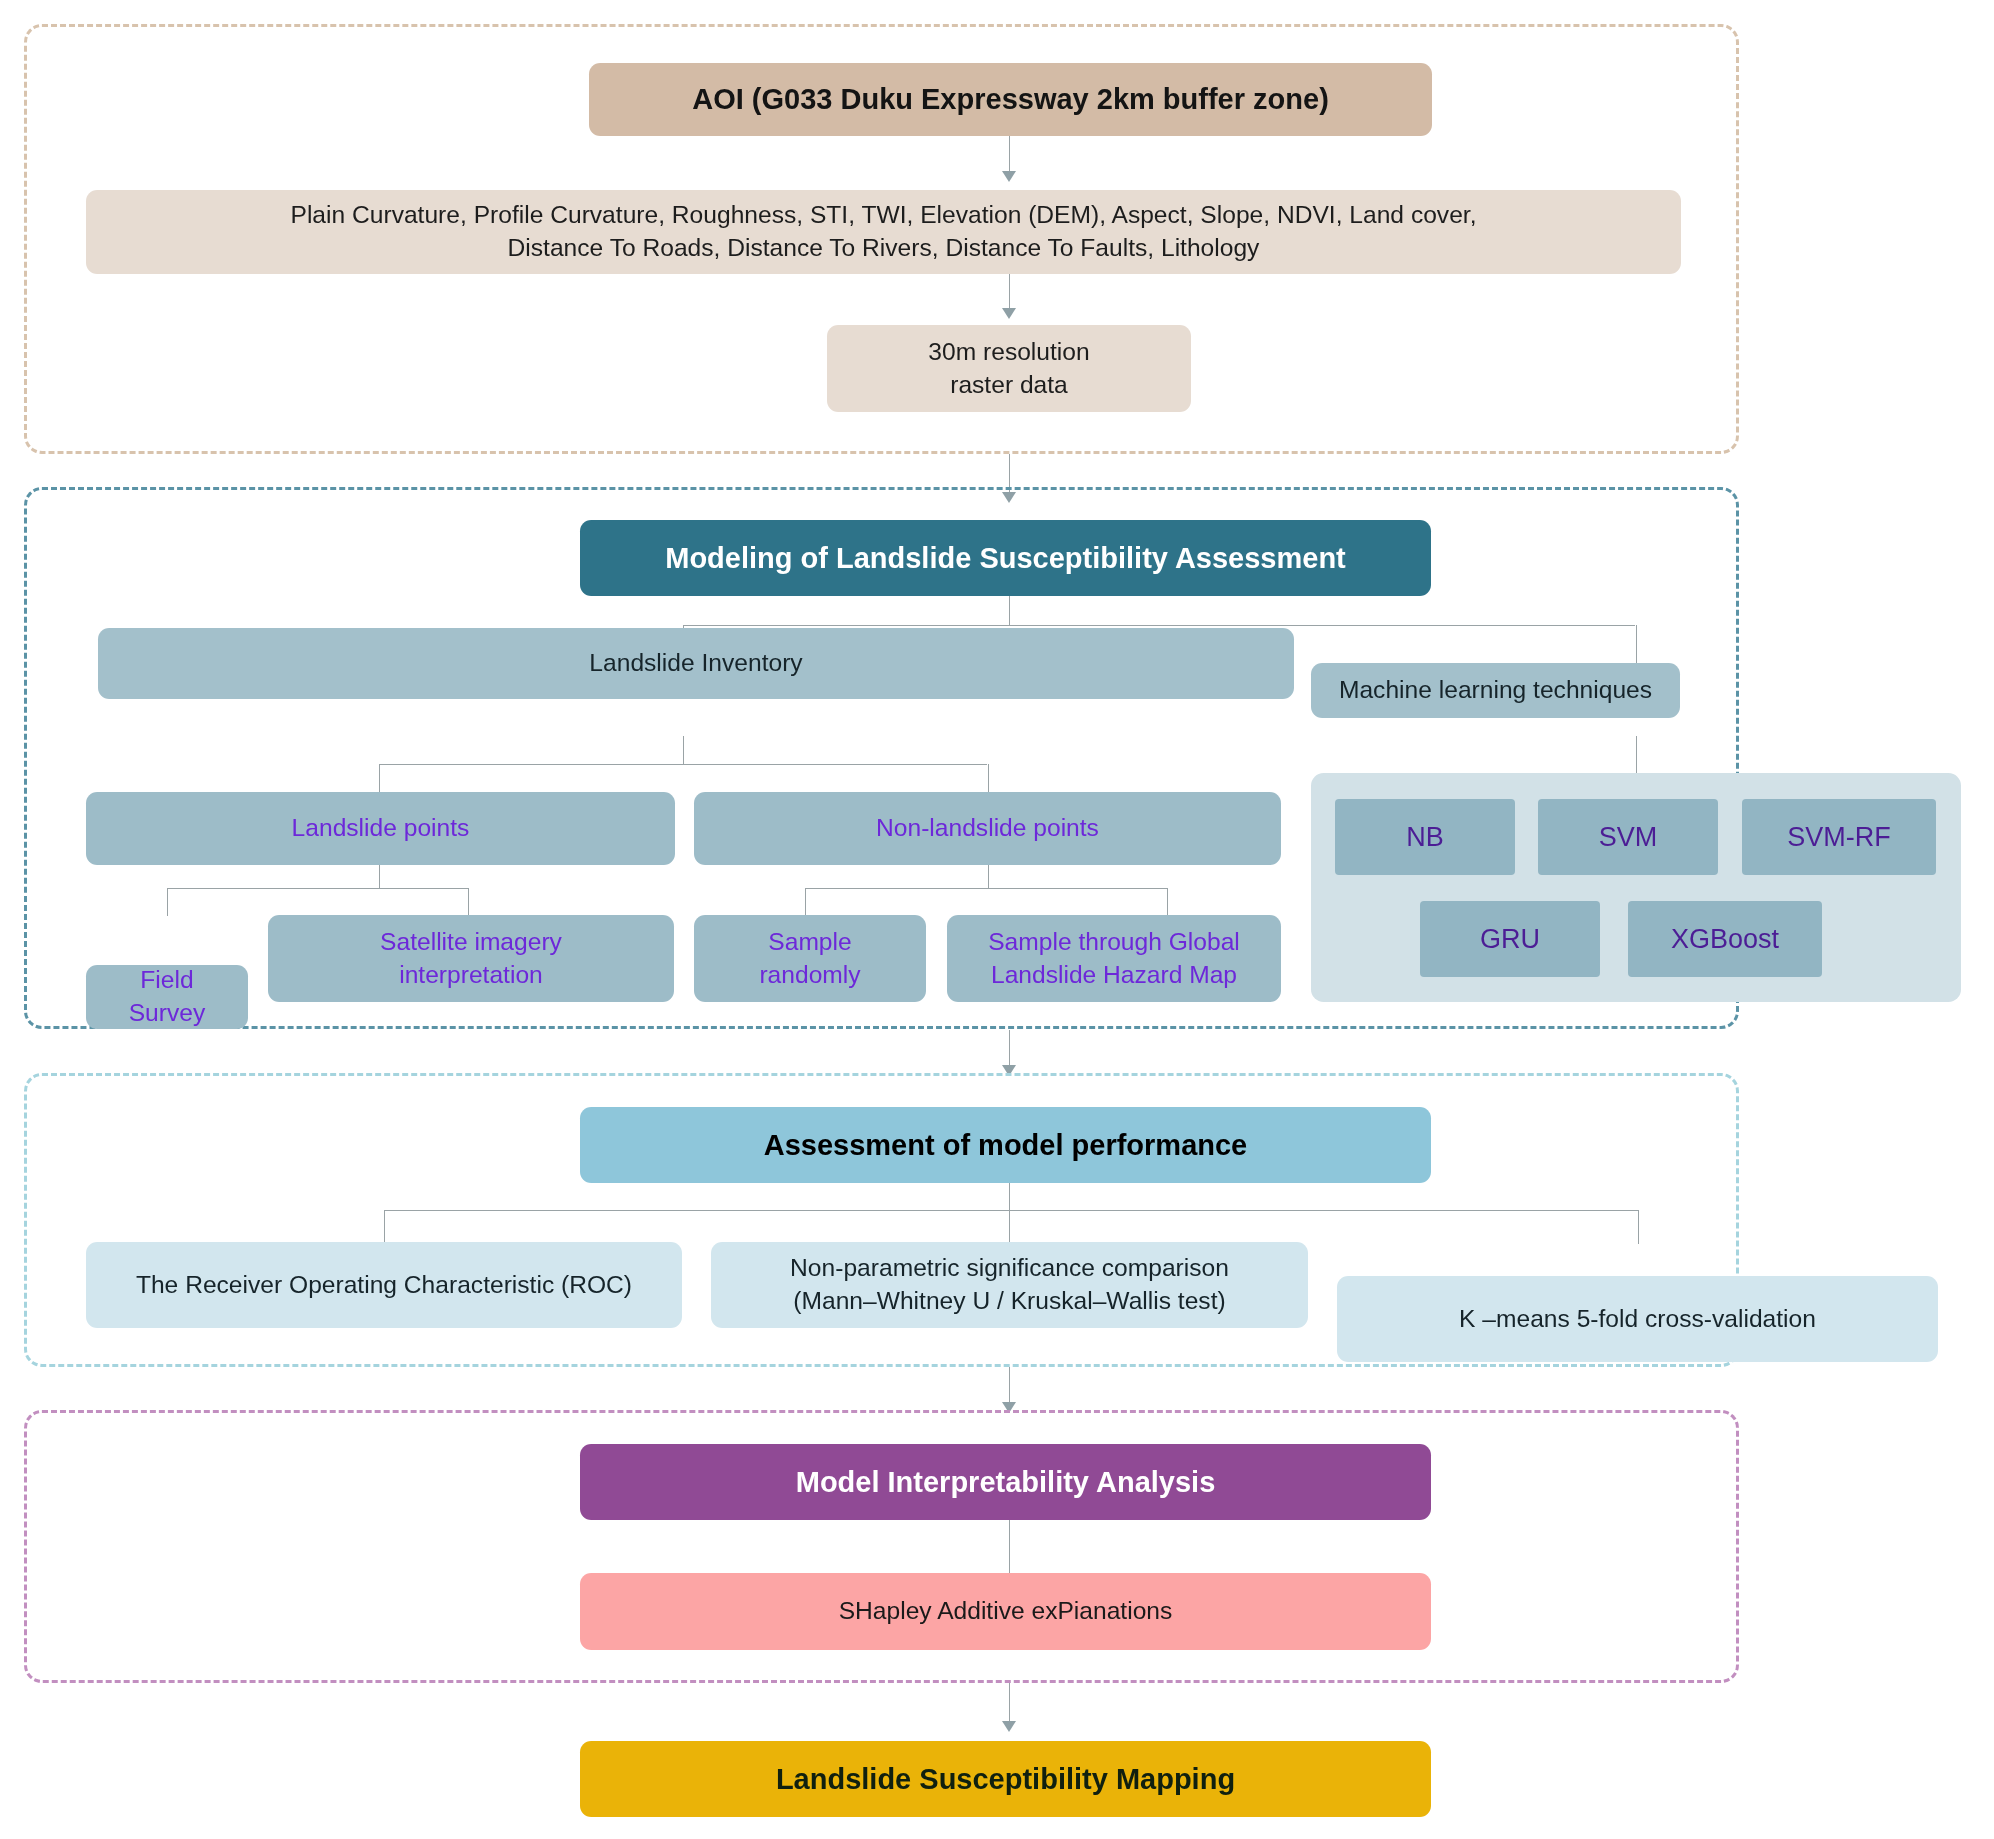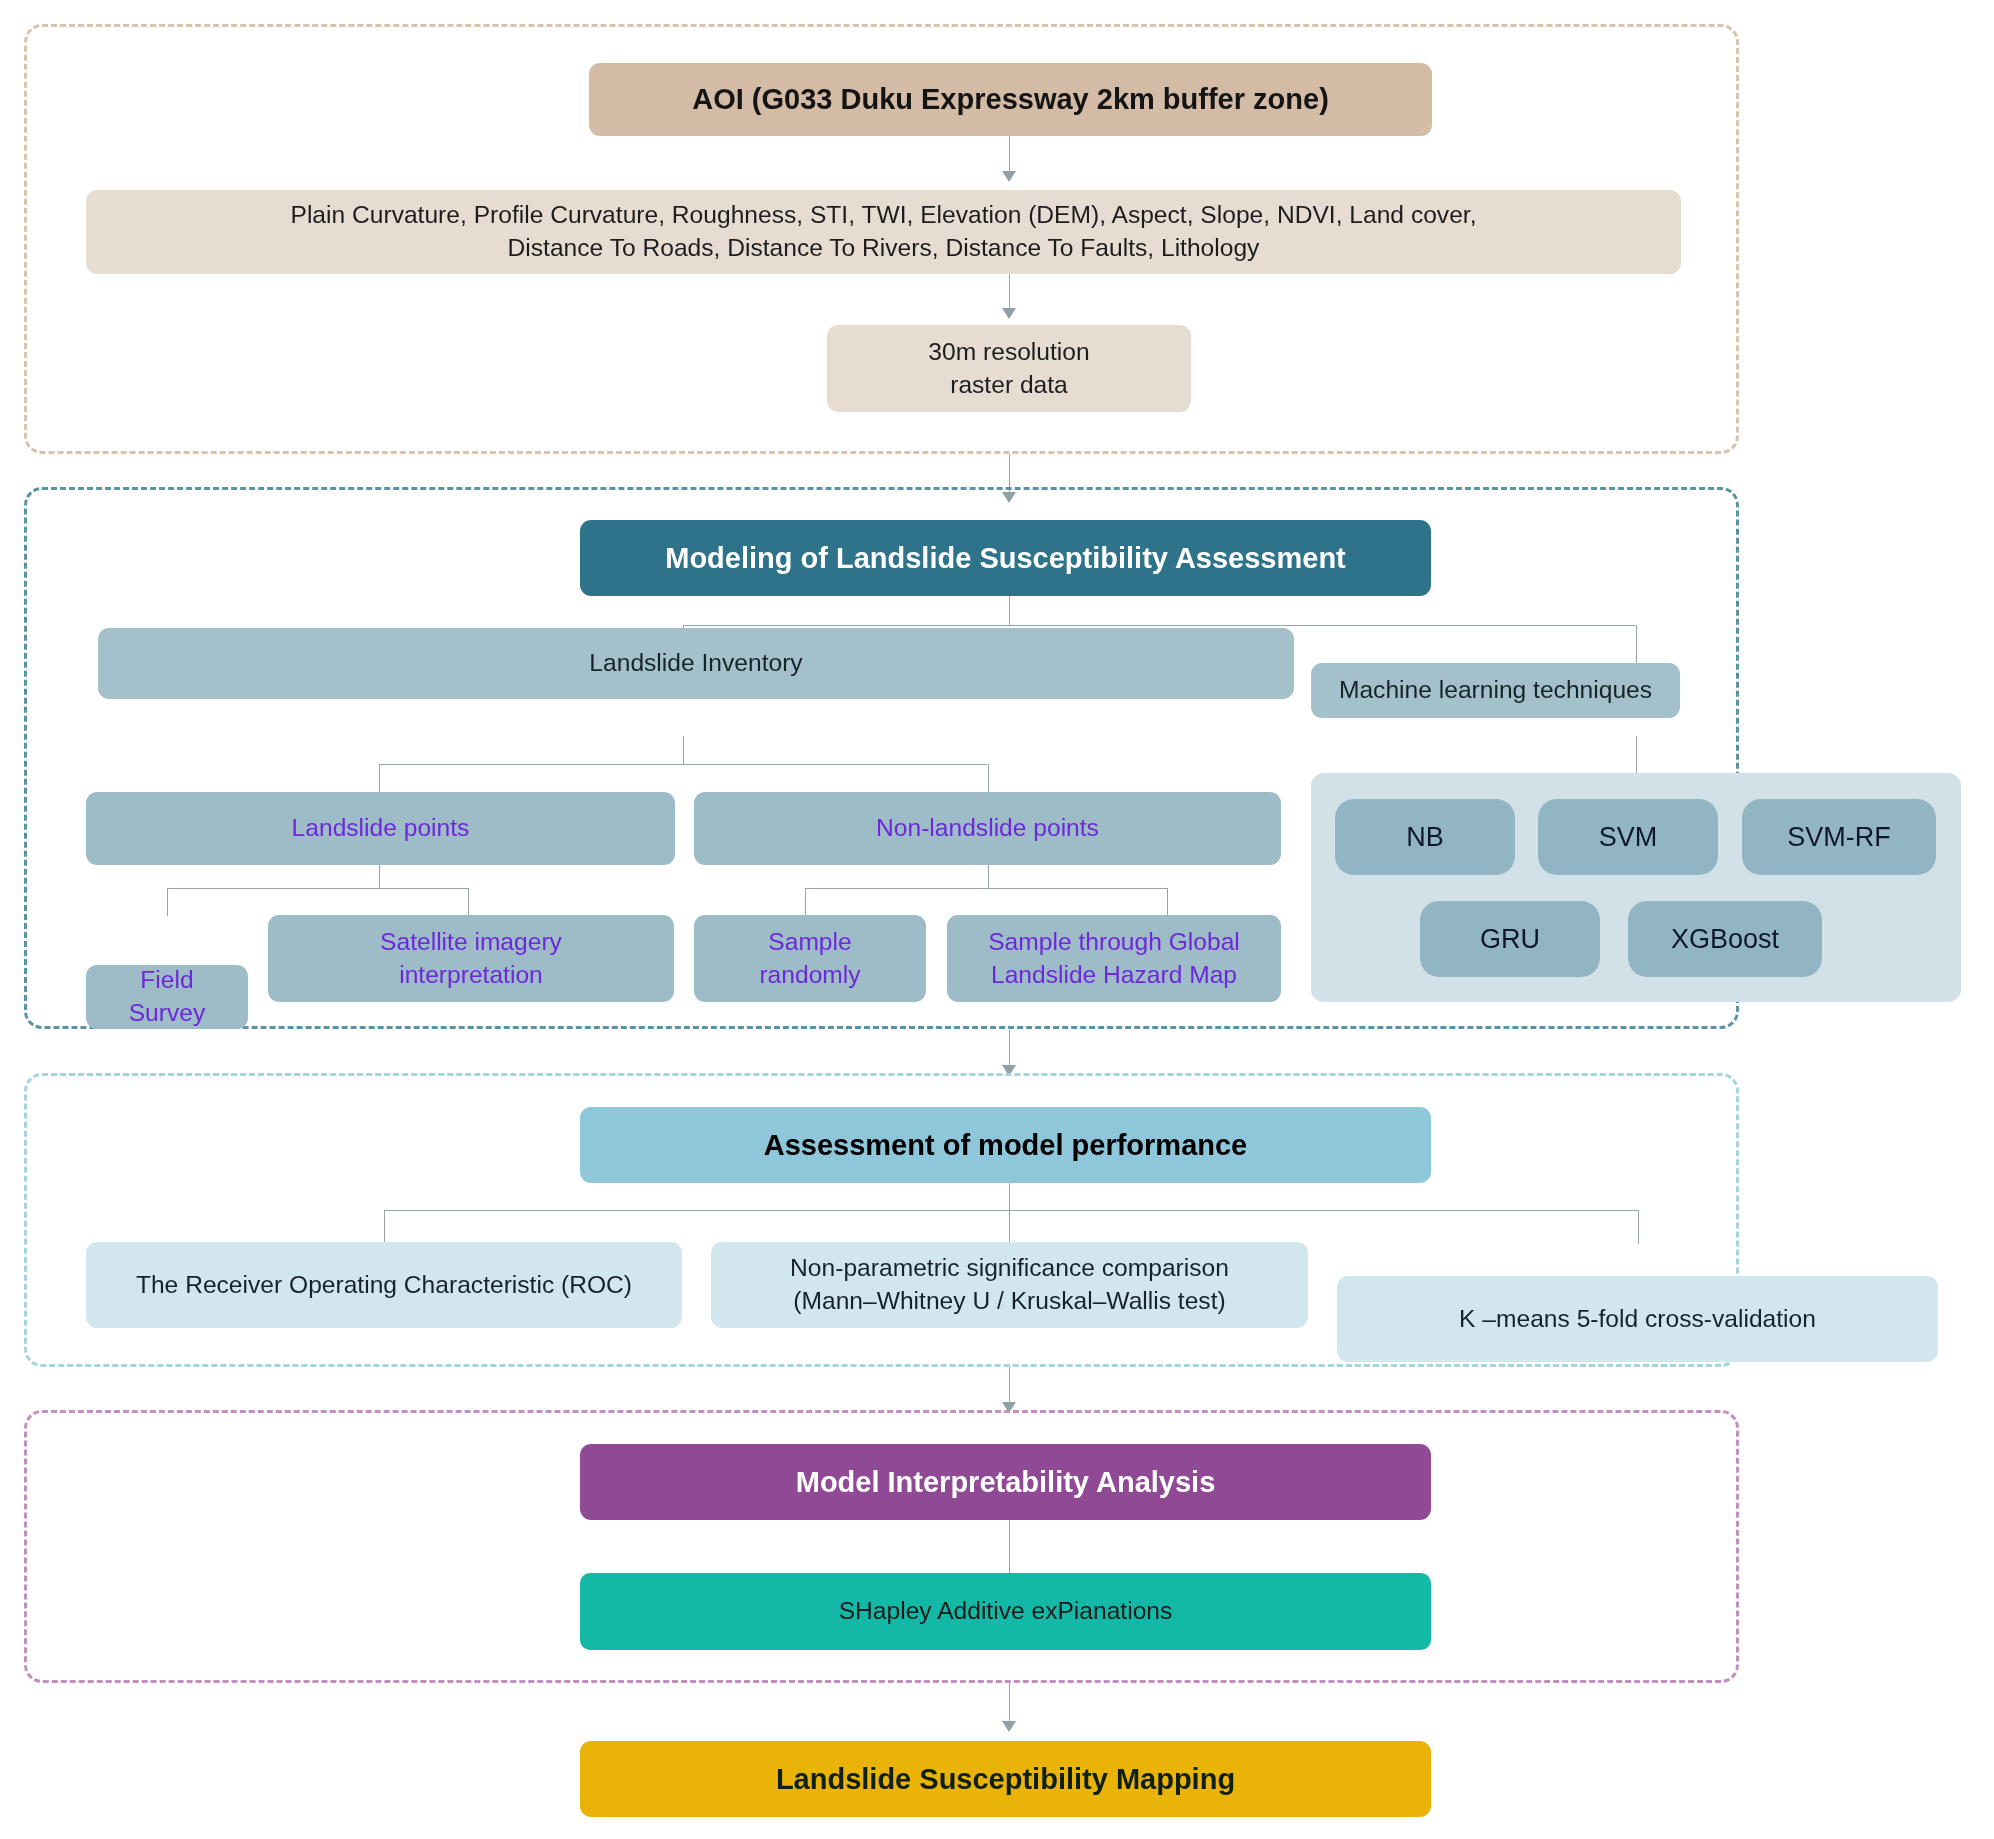--- a/index.html
+++ b/index.html
@@ -48,27 +48,27 @@
 
   
   .n-aoi        { background: #d3bba6; color: #141414; font-weight: bold; font-size: 29px; }
   .n-factors    { background: #e7dcd2; color: #1d1d1d; font-size: 24.6px; }
   .n-raster     { background: #e7dcd2; color: #1d1d1d; font-size: 24.6px; }
 
   .n-modelhead  { background: #2e7389; color: #ffffff; font-weight: bold; font-size: 29px; }
   .n-blue1      { background: #a3c0cb; color: #16242a; font-size: 24.6px; }
   .n-blue2      { background: #9dbcc8; color: #6d28d9; font-size: 24.6px; }
   .n-mlwrap     { background: #d2e1e7; border-radius: 12.6px; }
-  .n-mlchip     { background: #92b5c3; color: #0f172a; font-size: 27px; border-radius: 19px; }
+  .n-mlchip     { background: #92b5c3; color: #4c1d95; font-size: 27px; border-radius: 4px; }
 
   .n-assesshead { background: #8ec6da; color: #000000; font-weight: bold; font-size: 29px; }
   .n-assessbox  { background: #d2e6ee; color: #16242a; font-size: 24.6px; }
 
   .n-interphead { background: #904a95; color: #ffffff; font-weight: bold; font-size: 29px; }
-  .n-shap       { background: #14b8a6; color: #1a1a1a; font-size: 24.6px; border-radius: 10px; }
+  .n-shap       { background: #fca5a5; color: #1a1a1a; font-size: 24.6px; }
 
   .n-final      { background: #eab308; color: #10200f; font-weight: bold; font-size: 29px; }
 
   
   .vline, .hline {
     position: absolute;
     background: #9aa3a6;
   }
   .vline { width: 1.4px; }
   .hline { height: 1.4px; }

